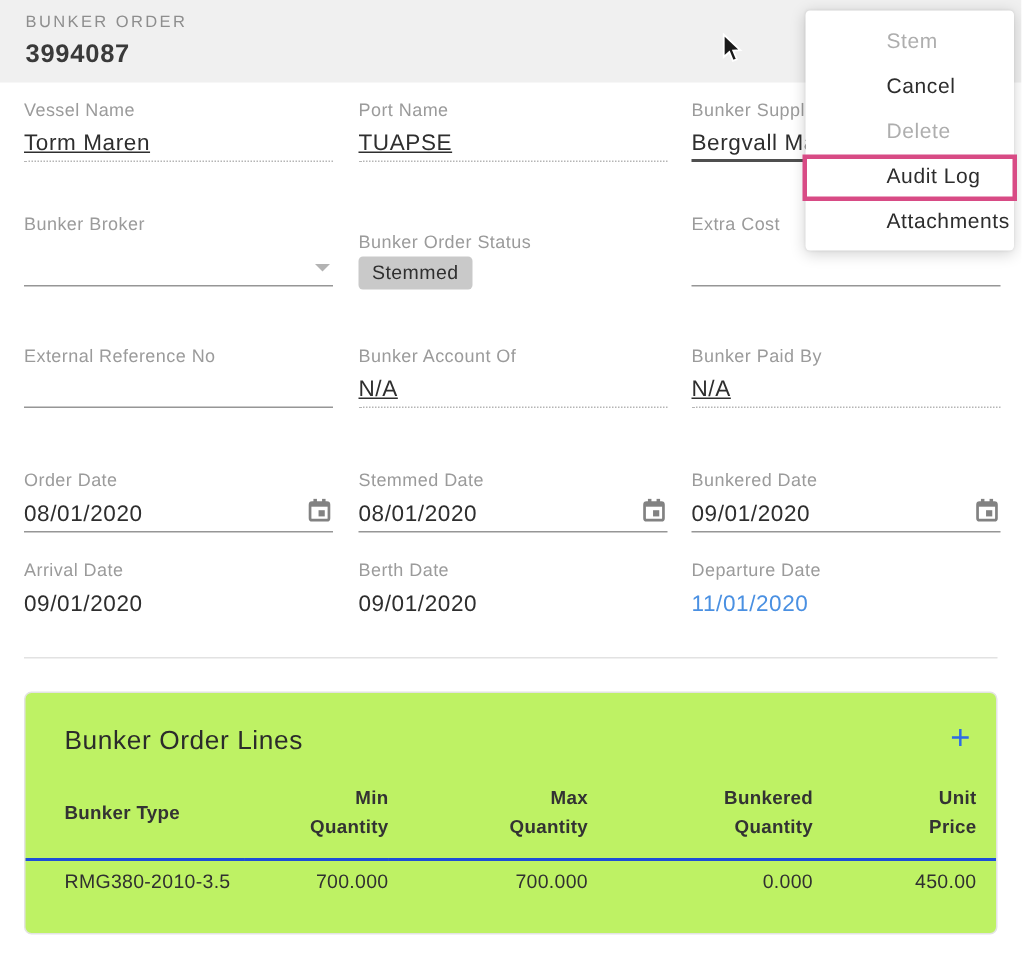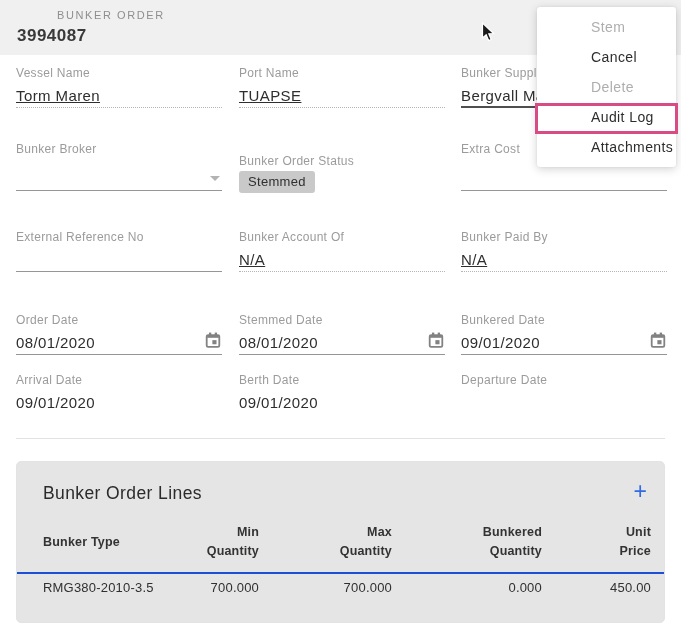--- a/index.html
+++ b/index.html
@@ -12,21 +12,21 @@
     color: #2e2e2e;
   }
 
   
   .header-band {
     position: absolute; left: 0; top: 0; width: 681px; height: 55px;
     background: #f0f0f0;
   }
   .header-label {
     position: absolute; left: 17px; top: 9px;
-    font-size: 11px; color: #8e8e8e; letter-spacing: 1.6px; font-weight: 400; margin-left: 40px;
+    font-size: 11px; color: #8e8e8e; letter-spacing: 1.6px; font-weight: 400;
   }
   .header-number {
     position: absolute; left: 17px; top: 26px;
     font-size: 17px; color: #3a3a3a; font-weight: 700; letter-spacing: 0.5px;
   }
 
   
   .field { position: absolute; width: 206px; }
   .field .flabel {
     font-size: 12px; color: #9b9b9b; letter-spacing: 0.3px;
@@ -56,21 +56,21 @@
   .blue-value .fvalue { color: #4a90e2; }
 
   .divider {
     position: absolute; left: 16px; top: 438px; width: 649px; height: 1px;
     background: #e2e2e2;
   }
 
   
   .card {
     position: absolute; left: 16px; top: 461px; width: 649px; height: 162px;
-    background: #e5e5e5; border: 1px solid #e3e3e3; border-radius: 5px;
+    background: #bef264; border: 1px solid #e3e3e3; border-radius: 5px;
     overflow: hidden;
   }
   .card-title {
     position: absolute; left: 26px; top: 21px;
     font-size: 17.5px; color: #2b2b2b; letter-spacing: 0.4px; font-weight: 400;
   }
   .add-btn {
     position: absolute; right: 17px; top: 16px;
     font-size: 23px; font-weight: 300; color: #2e6be5; line-height: 26px;
     cursor: default;
@@ -208,20 +208,21 @@
 <div class="field" style="left:16px; top:373px;">
   <div class="flabel">Arrival Date</div>
   <div class="fvalue">09/01/2020</div>
 </div>
 <div class="field" style="left:239px; top:373px;">
   <div class="flabel">Berth Date</div>
   <div class="fvalue">09/01/2020</div>
 </div>
 <div class="field blue-value" style="left:461px; top:373px;">
   <div class="flabel">Departure Date</div>
+  <div class="fvalue">11/01/2020</div>
 </div>
 
 <div class="divider"></div>
 
 <div class="card">
   <div class="card-title">Bunker Order Lines</div>
   <div class="add-btn">+</div>
   <table class="lines-table">
     <colgroup>
         <col class="c1">

